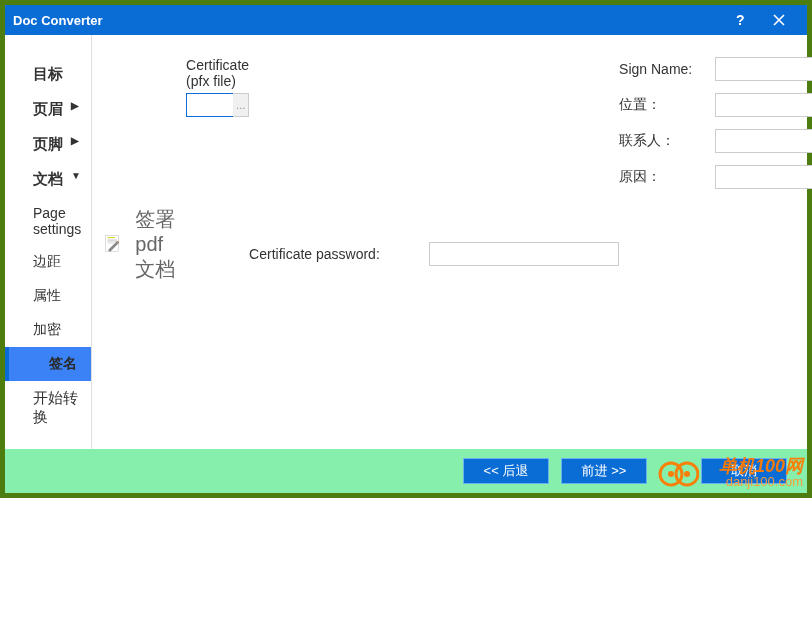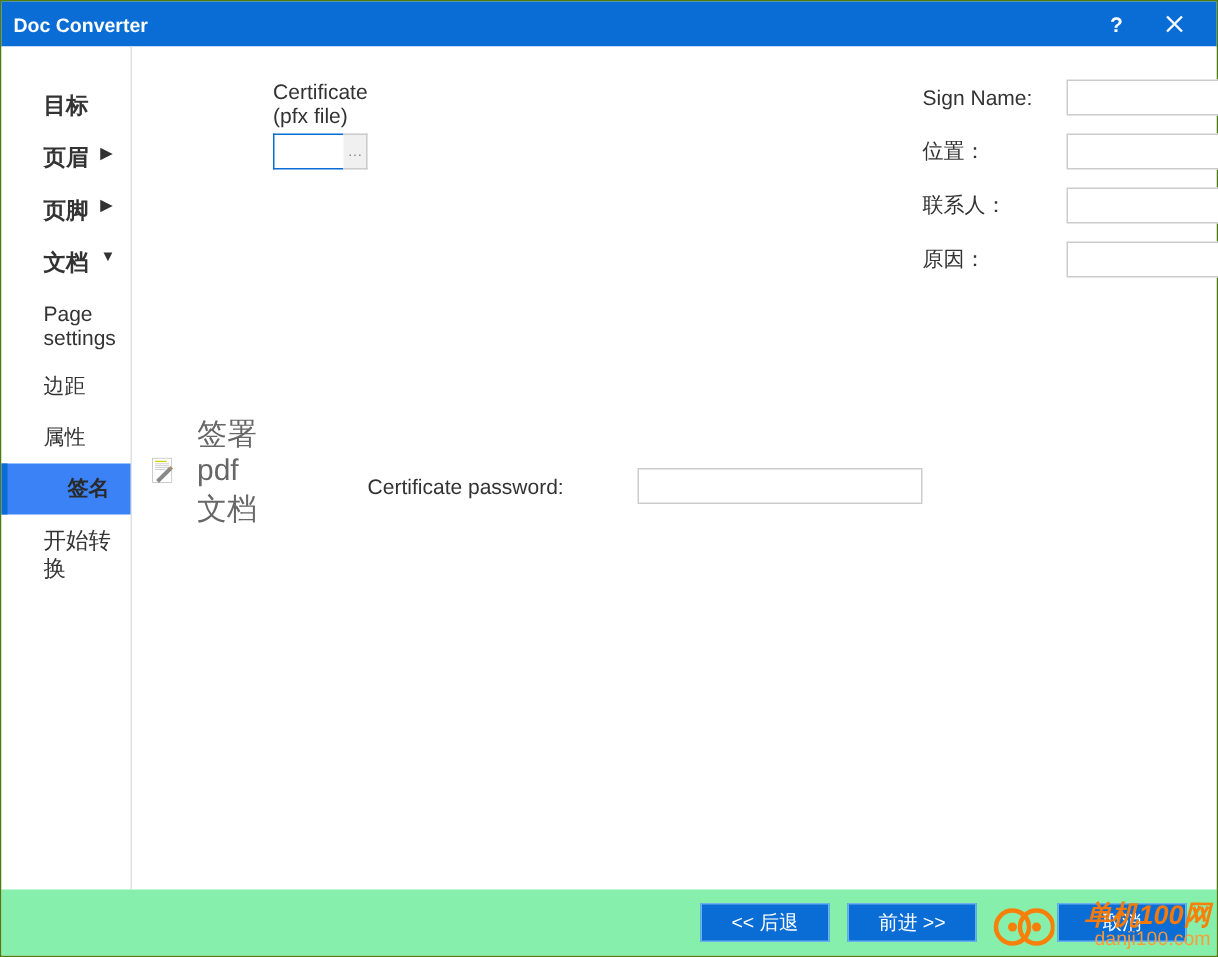--- a/index.html
+++ b/index.html
@@ -1,17 +1,17 @@
 <!DOCTYPE html>
 <html><head>
 <meta charset="utf-8">
 <style>
 * { box-sizing: border-box; margin: 0; padding: 0; }
 body { font-family: "Microsoft YaHei", "Segoe UI", sans-serif; font-size: 13px; background: #fff; }
-.window { width: 812px; height: 638px; border: 1px solid #4d7c0f; display: flex; flex-direction: column; position: relative; }
+.window { width: 812px; height: 498px; border: 5px solid #4d7c0f; display: flex; flex-direction: column; position: relative; }
 .titlebar { background: #0a6dd6; color: #fff; height: 30px; display: flex; align-items: center; padding: 0 8px; }
 .titlebar .title { font-weight: bold; font-size: 13px; flex: 1; }
 .titlebar .tb-btn { width: 40px; height: 30px; display: flex; align-items: center; justify-content: center; cursor: pointer; }
 .body { flex: 1; display: flex; background: #fff; min-height: 0; }
 .sidebar { width: 195px; border-right: 1px solid #e0e0e0; padding-top: 22px; }
 .sidebar .nav { display: block; padding: 8px 10px 8px 28px; font-size: 15px; color: #333; cursor: pointer; position: relative; font-weight: bold; }
 .sidebar .nav.sub { font-weight: normal; font-size: 14px; }
 .sidebar .nav .arrow { position: absolute; right: auto; margin-left: 8px; font-size: 10px; color: #333; }
 .sidebar .nav.selected { background: #3b82f6; border-left: 4px solid #0a6dd6; padding-left: 40px; color: #2a2a2a; font-weight: bold; }
 .content { flex: 1; padding: 22px 32px 0 12px; display: flex; flex-direction: row; }
@@ -56,20 +56,21 @@
 
   <div class="body">
     <div class="sidebar">
       <div class="nav"><span>目标</span></div>
       <div class="nav"><span>页眉</span><span class="arrow">▶</span></div>
       <div class="nav"><span>页脚</span><span class="arrow">▶</span></div>
       <div class="nav"><span>文档</span><span class="arrow">▼</span></div>
       <div class="nav sub"><span>Page settings</span></div>
       <div class="nav sub"><span>边距</span></div>
       <div class="nav sub"><span>属性</span></div>
+      <div class="nav sub"><span>加密</span></div>
       <div class="nav sub selected"><span>签名</span></div>
       <div class="nav" style="font-weight:normal"><span>开始转换</span></div>
     </div>
 
     <div class="content">
       <div class="page-header">
         <svg class="doc-icon" viewBox="0 0 40 44">
           <rect x="4" y="2" width="30" height="38" fill="#fff" stroke="#b0b0b0"></rect>
           <rect x="8" y="6" width="18" height="2" fill="#d0d000"></rect>
           <rect x="8" y="10" width="22" height="1.5" fill="#ccc"></rect>

